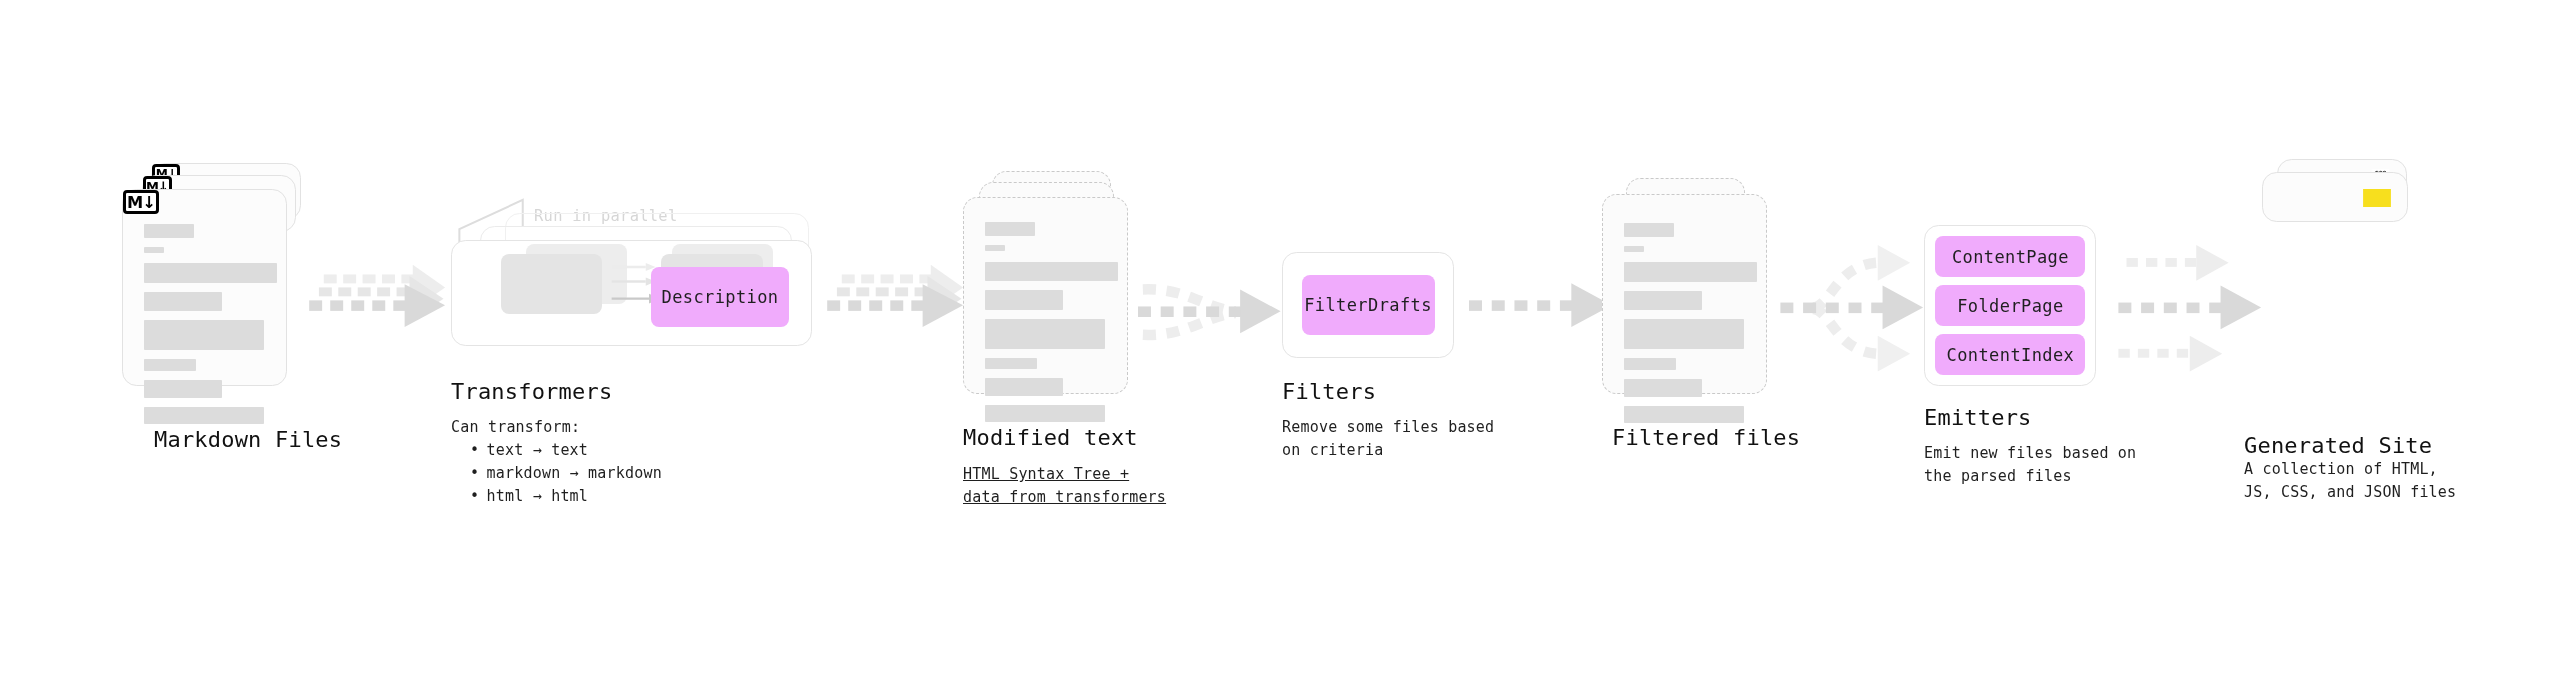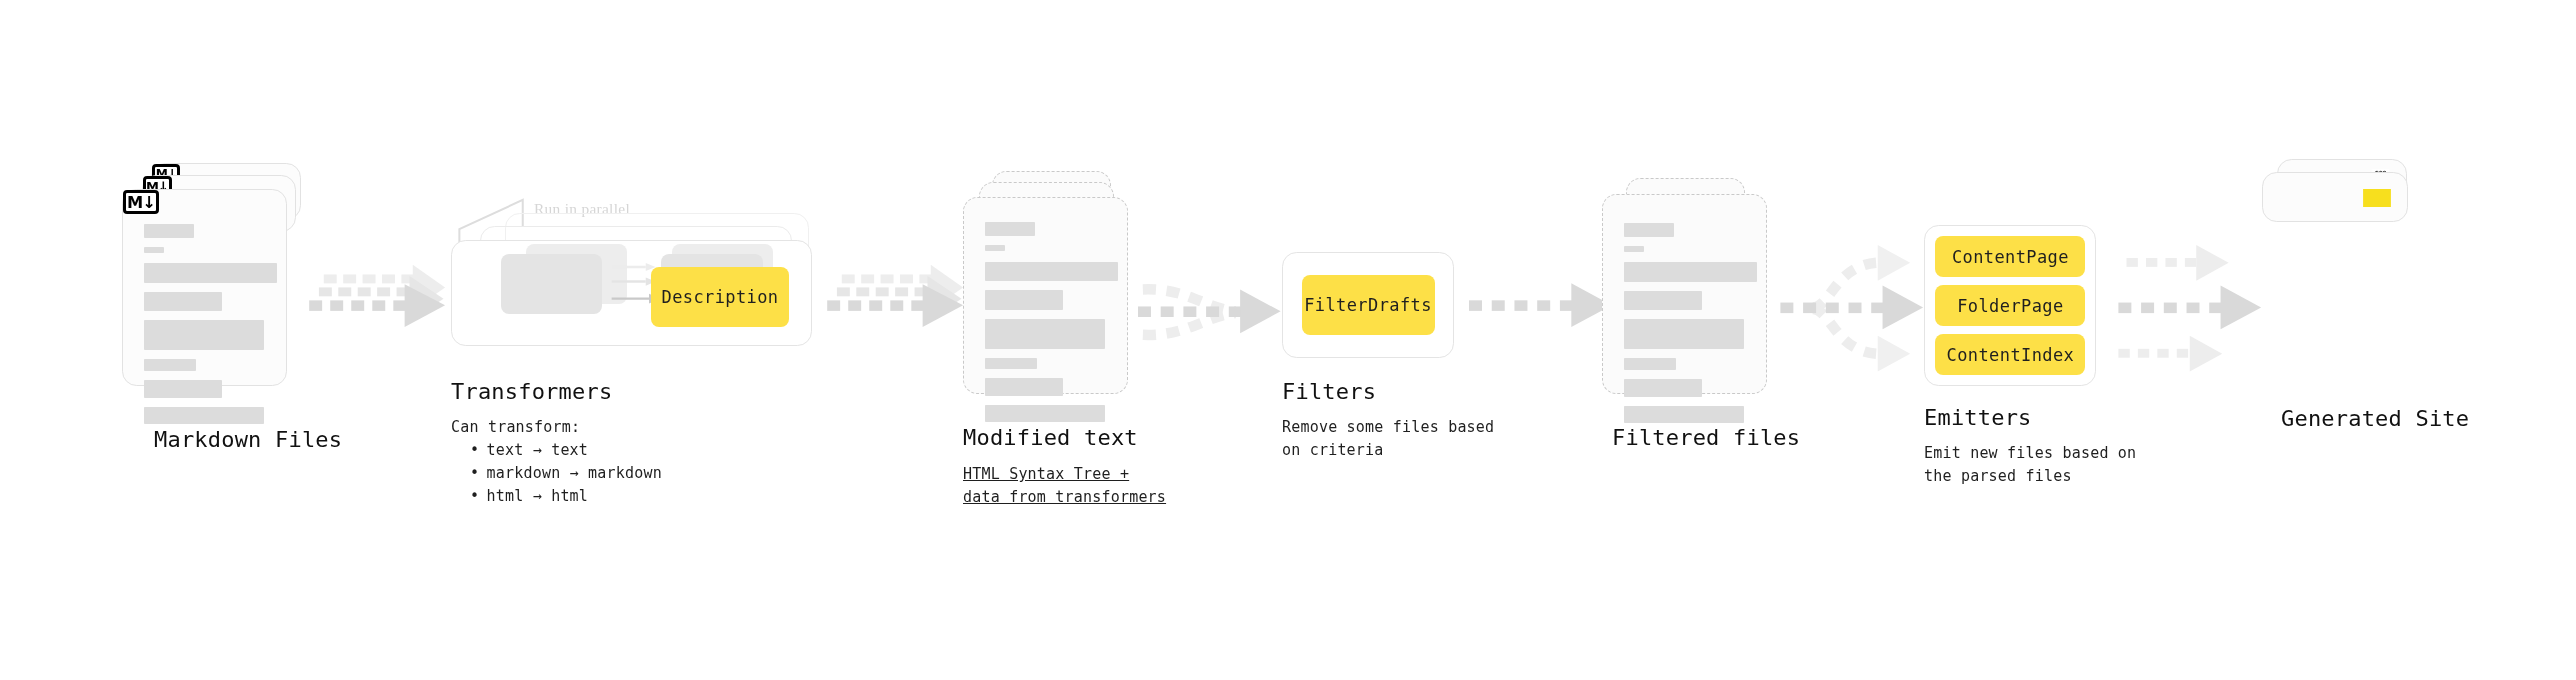--- a/index.html
+++ b/index.html
@@ -83,21 +83,21 @@
     border: 1.6px solid #e4e4e4;
     border-radius: 14.6px;
     background: #ffffff;
     box-sizing: border-box;
   }
   .groupbox.ghost2 { border-color: #f0f0f0; background: transparent; }
   .groupbox.ghost1 { border-color: #ebebeb; background: transparent; }
 
   .chip {
     position: absolute;
-    background: #fde047;
+    background: #f0abfc;
     border-radius: 8.1px;
     display: flex;
     align-items: center;
     justify-content: center;
     font-size: 17px;
     color: #1f1f1f;
     letter-spacing: 0.4px;
     box-sizing: border-box;
     white-space: nowrap;
   }
@@ -211,21 +211,21 @@
       <rect x="104" y="40" width="16" height="13"></rect>
       <polygon points="118,20 168,46 118,73"></polygon>
     </g>
   </svg>
 
   <div class="node" style="left:451px; top:195px; width:374px; height:187px;">
 
     <svg style="position:absolute; left:0px; top:0px;" width="163" height="65" viewBox="0 0 200 80">
       <path d="M 10 78 L 10 42 L 88 6 L 88 38" fill="none" stroke="#dddddd" stroke-width="2.5"></path>
     </svg>
-    <div class="parallel-label" style="left:83px; top:5px;font-family:Liberation Serif, serif;">Run in parallel</div>
+    <div class="parallel-label" style="left:83px; top:12px;">Run in parallel</div>
 
     <div class="groupbox ghost2" style="left:54px; top:18px; width:304px; height:114px;"></div>
     <div class="groupbox ghost1" style="left:29px; top:31px; width:312px; height:114px;"></div>
     <div class="groupbox" style="left:0px; top:45px; width:361px; height:106px;">
     </div>
 
     <div class="chip ghost-a" style="left:75px; top:49px; width:101px; height:60px;">x</div>
     <div class="chip ghost-b" style="left:50px; top:59px; width:101px; height:60px;">x</div>
     <div class="chip ghost-a" style="left:221px; top:49px; width:101px; height:60px;">x</div>
     <div class="chip ghost-b" style="left:210px; top:59px; width:102px; height:60px;">x</div>
@@ -432,16 +432,18 @@
       <div class="doc solid" style="left:18px; top:13px; width:146px; height:50px;">
         <div class="badge" style="right:16.3px; top:16.3px; width:28px; height:18px;">
           <svg width="28" height="18" viewBox="0 0 34 22">
             <rect x="0" y="0" width="34" height="22" fill="#f7df1e"></rect>
           </svg>
         </div>
       </div>
 
     </div>
   </div>
-  <div class="caption-title" style="left:2244px; top:406px;margin-left:37px;">Generated Site</div>
+  <div class="caption-title" style="left:2244px; top:433px;">Generated Site</div>
+  <div class="caption-sub" style="left:2244px; top:458px;">A collection of HTML,
+JS, CSS, and JSON files</div>
 
 </div>
 
 
 </body></html>

